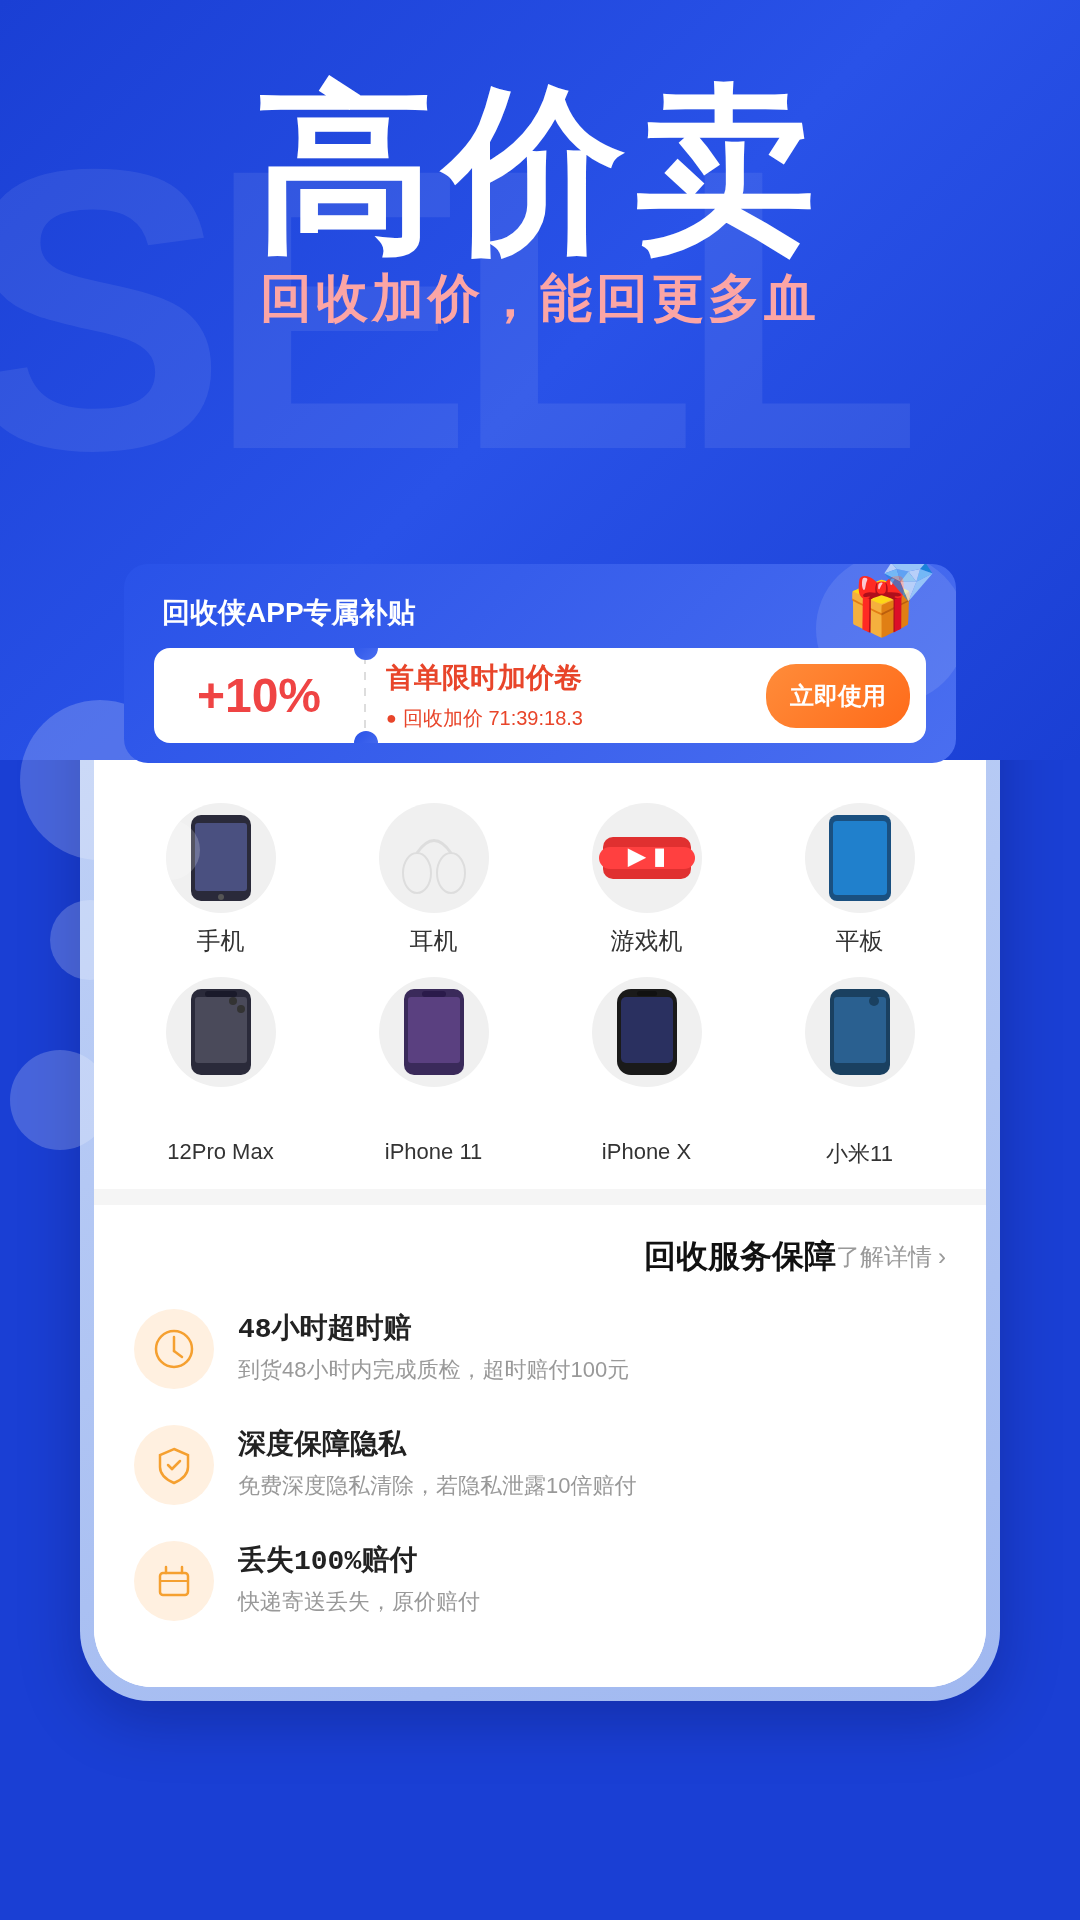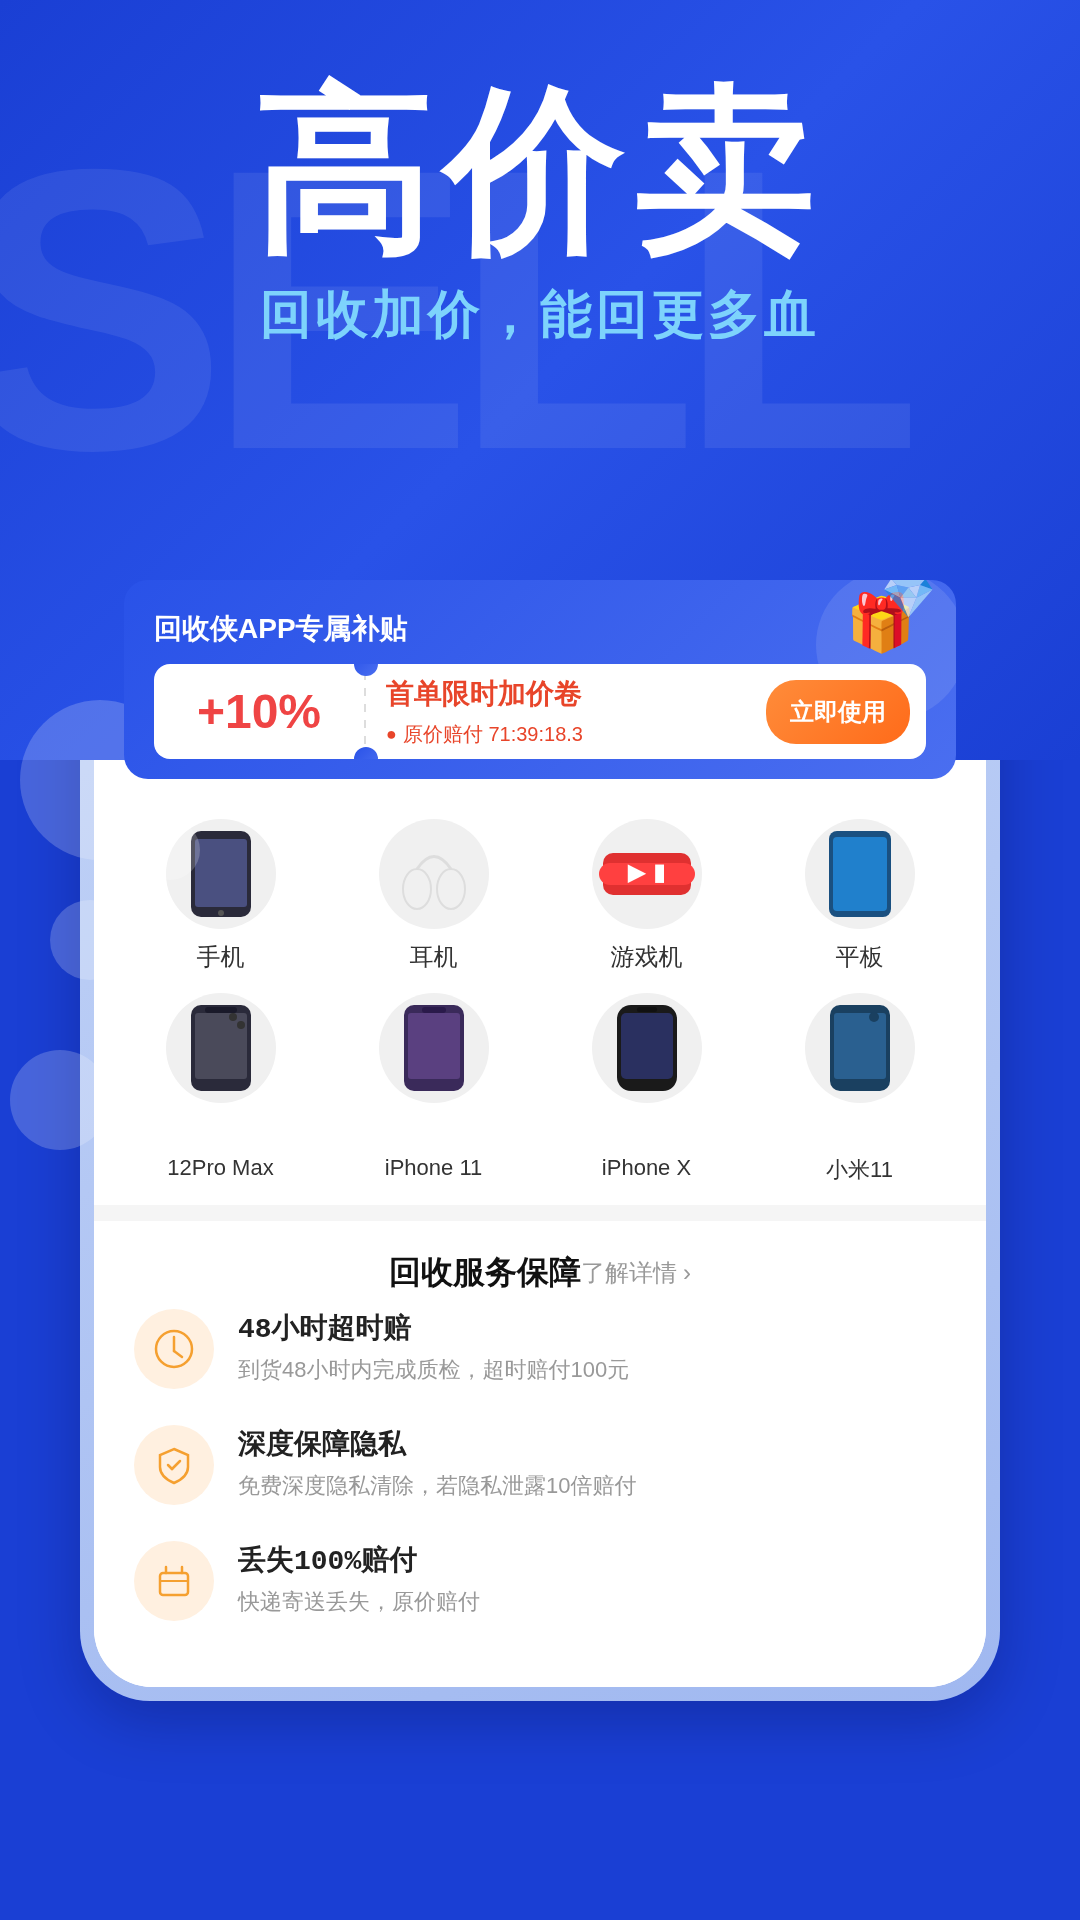--- a/index.html
+++ b/index.html
@@ -42,22 +42,22 @@
     .hero-main-title {
       font-size: 180px;
       font-weight: 900;
       color: #fff;
       line-height: 1;
       letter-spacing: 10px;
     }
     .hero-sub-title {
       font-size: 52px;
       font-weight: 600;
-      color: #7dd3fc;
-      margin-top: 20px;
+      color: #fca5a5;
+      margin-top: 4px;
       letter-spacing: 4px;
     }
 
     
     .status-bar {
       display: flex;
       justify-content: space-between;
       align-items: center;
       padding: 20px 40px 10px;
       background: #fff;
@@ -285,23 +285,23 @@
       background: #f5f5f5;
     }
 
     
     .service-section {
       background: #fff;
       padding: 30px 40px;
     }
     .service-header {
       display: flex;
-      justify-content: center;
-      align-items: center;
-      margin-bottom: 14px;
+      justify-content: flex-end;
+      align-items: center;
+      margin-bottom: 30px;
     }
     .service-title {
       font-size: 32px;
       font-weight: 700;
       color: #111;
     }
     .service-more {
       display: flex;
       align-items: center;
       gap: 6px;
@@ -447,35 +447,35 @@
         <span class="badge-icon">⚡</span>
         <span style="font-size:22px;color:#555;">极速到账</span>
       </div>
       <div class="feature-badge">
         <span class="badge-icon">🔒</span>
         <span style="font-size:22px;color:#555;">隐私保护</span>
       </div>
     </div>
 
     <div class="promo-banner">
-      <div style="position:relative;">
+      <div style="position:relative;margin-left:8px;">
         <div class="promo-title">回收侠APP专属补贴</div>
         <div style="position:absolute; right:10px; top:-20px; font-size:56px;">🎁</div>
         <div style="position:absolute; right:-10px; top:-40px; font-size:44px; opacity:0.7;">💎</div>
       </div>
       <div class="promo-coupon">
         <div class="coupon-left">
           <span style="font-size:48px;font-weight:900;color:#ef4444;">+10%</span>
         </div>
         <div class="coupon-divider"></div>
         <div class="coupon-right">
           <div class="coupon-name">首单限时加价卷</div>
           <div class="coupon-timer">
             <span style="color:#e8452a;font-size:18px;">●</span>
-            <span style="font-size:20px;color:#e8452a;">原价赔付 71:39:18.3</span>
+            <span style="font-size:20px;color:#e8452a;">回收加价 71:39:18.3</span>
           </div>
         </div>
         <button class="coupon-btn">立即使用</button>
       </div>
     </div>
 
     <div class="category-section">
       <div class="category-row">
 
         <div class="category-item">

